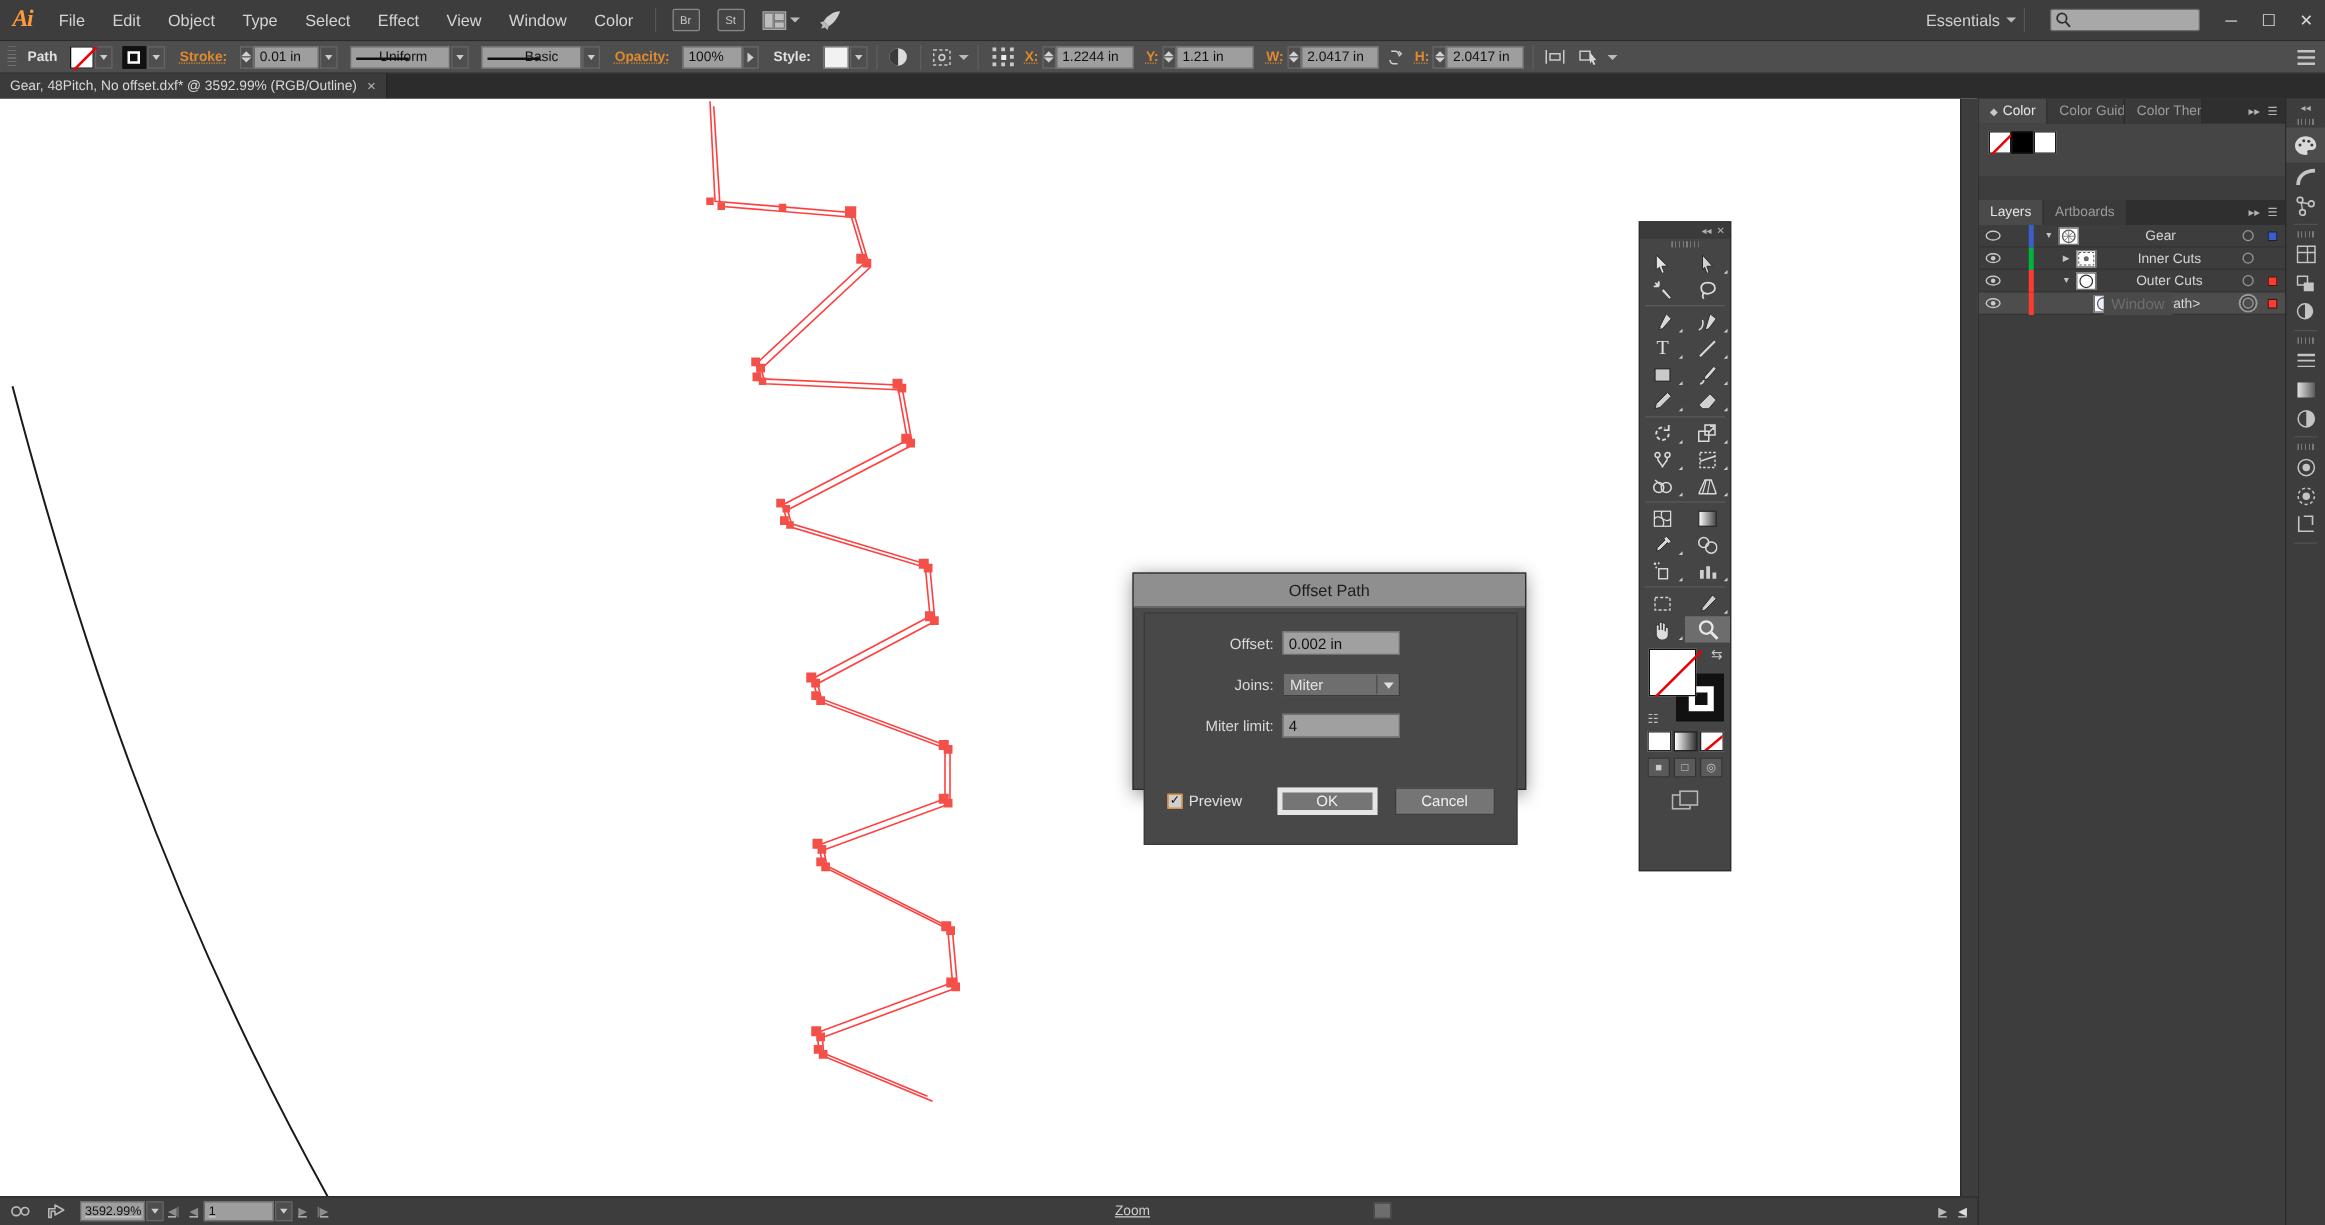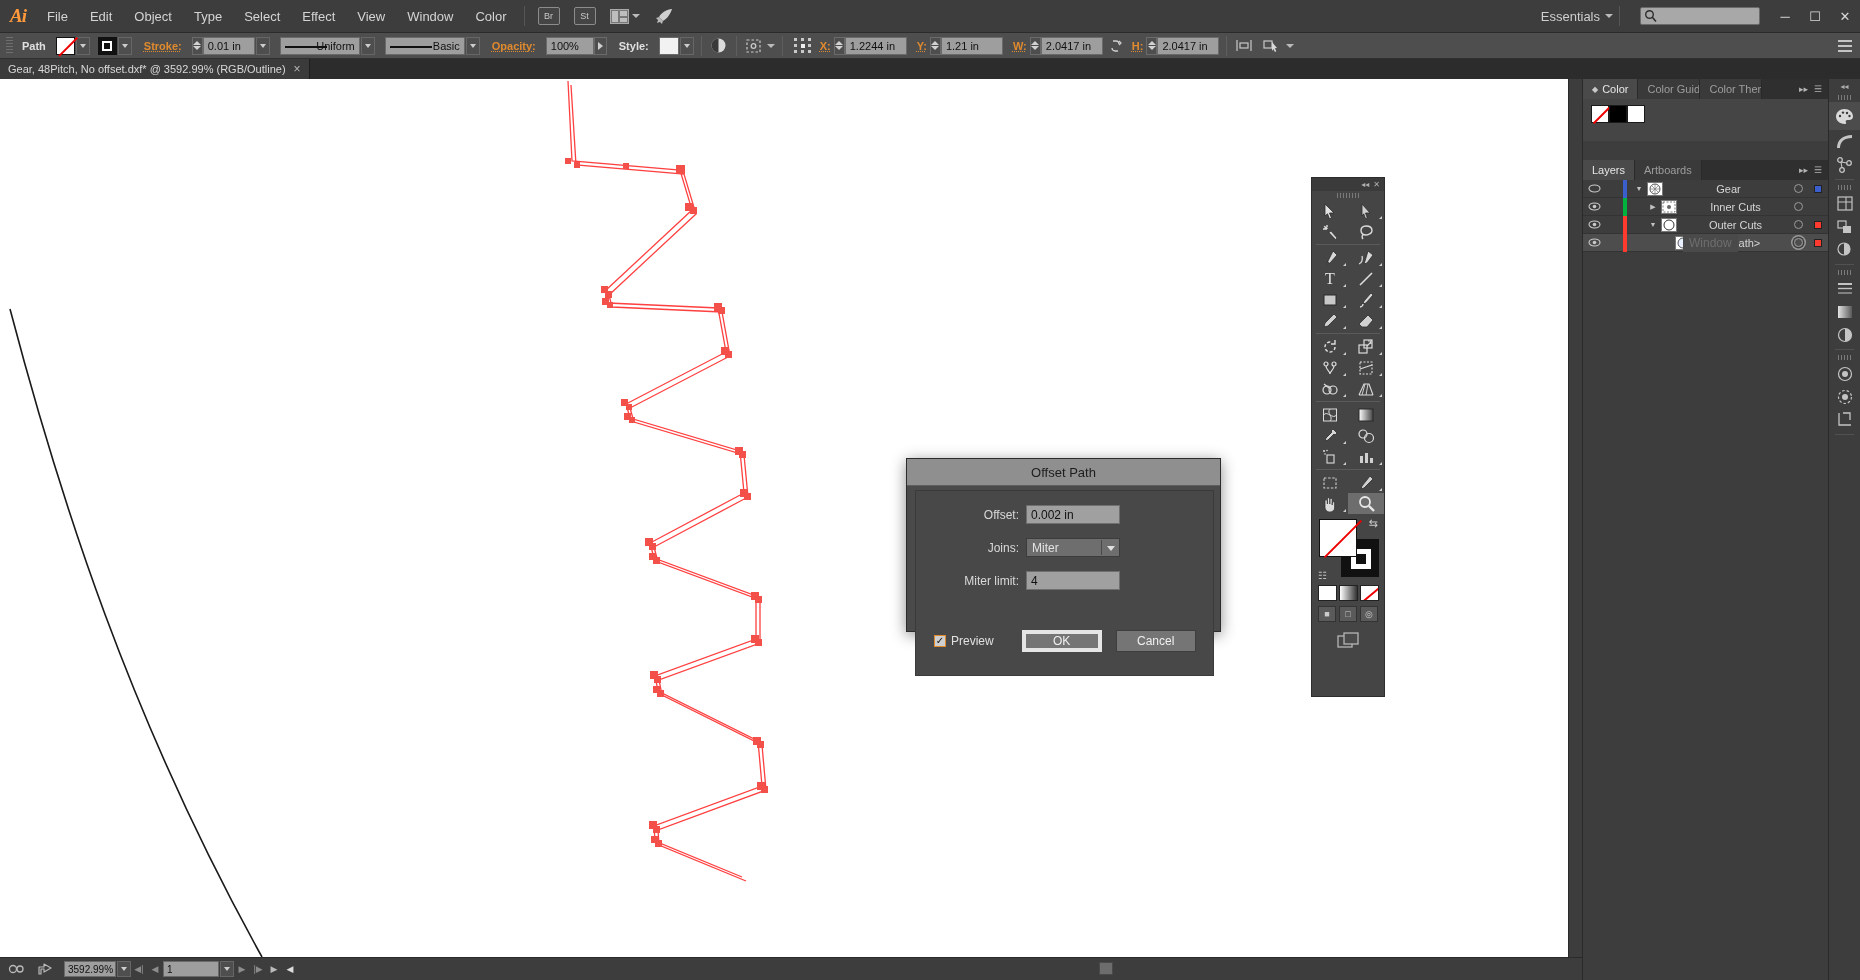--- a/index.html
+++ b/index.html
@@ -73,21 +73,21 @@
     background:#4e4e4e;border:1px solid #6a6a6a;margin-right:0px;}
   .stepper i{width:0;height:0;border-left:4px solid transparent;border-right:4px solid transparent;display:block;}
   .stepper i.up{border-bottom:4px solid #d2d2d2;margin-bottom:1px;}
   .stepper i.dn{border-top:4px solid #d2d2d2;}
   .field{
     height:18px;background:#9e9e9e;border:1px solid #6a6a6a;color:#111;font-size:11px;
     display:flex;align-items:center;padding:0 4px; white-space:nowrap;
   }
   .strokestyle{
     height:18px;width:80px;background:#9e9e9e;border:1px solid #6a6a6a;color:#111;font-size:11px;
-    display:flex;align-items:center;justify-content:flex-end;padding:0 4px;position:relative;
+    display:flex;align-items:center;justify-content:flex-end;padding:0 17px;position:relative;
   }
   .strokestyle:before{content:"";position:absolute;left:4px;top:8px;width:42px;height:2px;background:#111;}
   .ctl-sep{width:1px;height:20px;background:#5e5e5e;margin:0 7px;}
   .icon-btn{width:20px;height:18px;display:flex;align-items:center;justify-content:center;color:#cfcfcf;}
   .style-swatch{width:20px;height:18px;background:#f2f2f2;border:1px solid #6a6a6a;}
   .opacity-arrow{width:13px;height:18px;border:1px solid #6a6a6a;background:#4e4e4e;display:flex;align-items:center;justify-content:center;}
   .opacity-arrow i{width:0;height:0;border-top:4px solid transparent;border-bottom:4px solid transparent;border-left:5px solid #cfcfcf;}
   .ctl-right{margin-left:auto;padding-right:8px;display:flex;align-items:center;}
   .hamb{width:14px;height:12px;display:flex;flex-direction:column;justify-content:space-between;}
   .hamb i{height:2px;background:#c4c4c4;display:block;}
@@ -107,21 +107,21 @@
   .canvas-wrap{
     position:absolute;left:0;top:79px;width:1582px;height:878px;
     background:#ffffff;overflow:hidden;
   }
   .canvas-wrap svg{display:block;}
 
   
   .vscroll{position:absolute;left:1568px;top:79px;width:14px;height:878px;background:#3d3d3d;border-left:1px solid #2a2a2a;}
   .statusbar{
     position:absolute;left:0;top:957px;width:1582px;height:23px;background:#3d3d3d;
-    display:flex;align-items:center;border-top:1px solid #2a2a2a;
+    display:flex;align-items:center;border-top:1px solid #2a2a2a;text-decoration:underline;
   }
   .sb-icon{width:22px;height:16px;display:flex;align-items:center;justify-content:center;color:#b9b9b9;margin-left:6px;}
   .zoomfield{height:16px;background:#9e9e9e;border:1px solid #6a6a6a;color:#111;font-size:10px;
     display:flex;align-items:center;padding:0 3px;margin-left:8px;width:52px;}
   .navarrow{width:16px;height:16px;display:flex;align-items:center;justify-content:center;color:#8c8c8c;font-size:9px;}
   .pagefield{height:16px;width:56px;background:#9e9e9e;border:1px solid #6a6a6a;color:#111;font-size:10px;
     display:flex;align-items:center;padding:0 3px;}
   .status-text{flex:1;text-align:center;color:#cccccc;font-size:11px;}
   .sb-thumb{position:absolute;left:1099px;top:962px;width:14px;height:13px;background:#6d6d6d;border:1px solid #4a4a4a;}
 
@@ -508,20 +508,21 @@
         <div class="caret"></div>
       </div>
     <div class="navarrow">◀|</div>
     <div class="navarrow">◀</div>
     <div class="pagefield">1</div>
     <div class="dd-btn" style="height:16px">
         <div class="caret"></div>
       </div>
     <div class="navarrow">▶</div>
     <div class="navarrow">|▶</div>
+    <div class="status-text">Zoom</div>
     <div class="navarrow" style="color:#bbb">▶</div>
     <div class="navarrow" style="color:#ddd;margin-right:4px">◀</div>
   </div>
   <div class="sb-thumb"></div>
 
   <div class="toolspanel">
     <div class="tp-head">
       <span class="dc">◂◂</span>
       <span class="dc">✕</span>
     </div>

